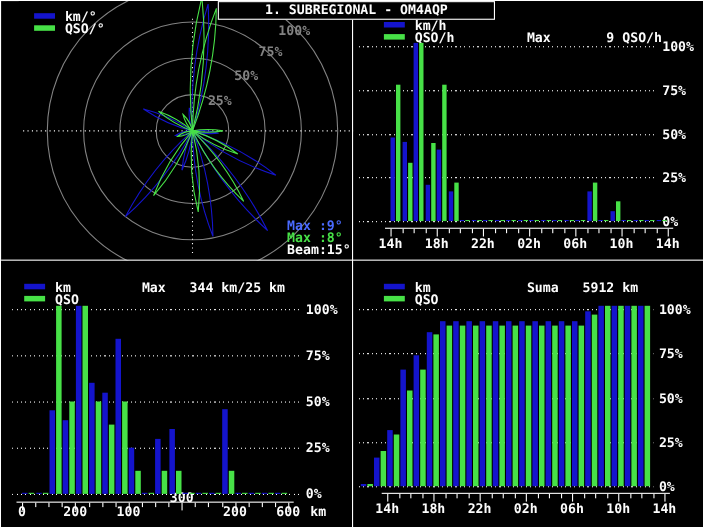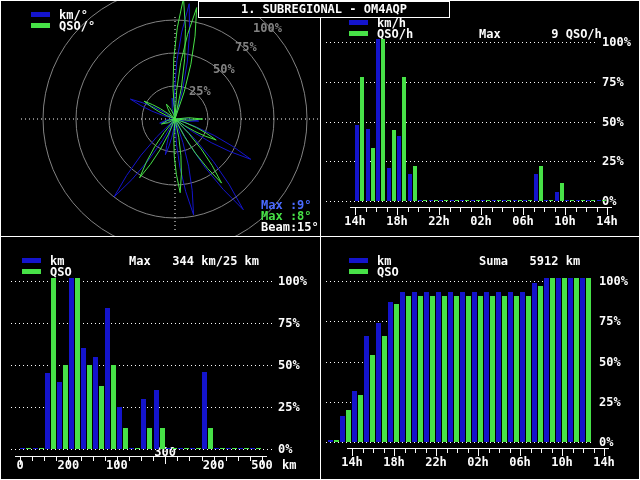--- a/index.html
+++ b/index.html
@@ -232,21 +232,21 @@
         <div class="lab xlab" style="left: 164.2px; top: 209px;">300</div>
         <div class="tick" style="left: 176.3px; top: 220px; height: 4px;"></div>
         <div class="tick" style="left: 188.4px; top: 220px; height: 4px;"></div>
         <div class="tick" style="left: 200.5px; top: 220px; height: 4px;"></div>
         <div class="tick" style="left: 212.6px; top: 220px; height: 7px;"></div>
         <div class="lab xlab" style="left: 212.6px; top: 222px;">200</div>
         <div class="tick" style="left: 224.7px; top: 220px; height: 4px;"></div>
         <div class="tick" style="left: 236.8px; top: 220px; height: 4px;"></div>
         <div class="tick" style="left: 248.9px; top: 220px; height: 4px;"></div>
         <div class="tick" style="left: 261px; top: 220px; height: 7px;"></div>
-        <div class="lab xlab" style="left: 261px; top: 222px;">500</div>
+        <div class="lab xlab" style="left: 261px; top: 222px;">600</div>
         <div class="lab" style="left: 281px; top: 222px;">km</div>
         <div class="bar" style="left: 19.4px; top: 211px; width: 5px; height: 1px; background: rgb(20, 20, 204);"></div>
         <div class="bar" style="left: 25.4px; top: 211px; width: 5px; height: 1px; background: rgb(71, 225, 71);"></div>
         <div class="bar" style="left: 31.5px; top: 211px; width: 5px; height: 1px; background: rgb(20, 20, 204);"></div>
         <div class="bar" style="left: 37.5px; top: 211px; width: 5px; height: 1px; background: rgb(71, 225, 71);"></div>
         <div class="bar" style="left: 43.6px; top: 136.4px; width: 5px; height: 75.6px; background: rgb(20, 20, 204);"></div>
         <div class="bar" style="left: 49.6px; top: 41px; width: 5px; height: 171px; background: rgb(71, 225, 71);"></div>
         <div class="bar" style="left: 55.7px; top: 144.8px; width: 5px; height: 67.2px; background: rgb(20, 20, 204);"></div>
         <div class="bar" style="left: 61.7px; top: 128px; width: 5px; height: 84px; background: rgb(71, 225, 71);"></div>
         <div class="bar" style="left: 67.8px; top: 41px; width: 5px; height: 171px; background: rgb(20, 20, 204);"></div>

